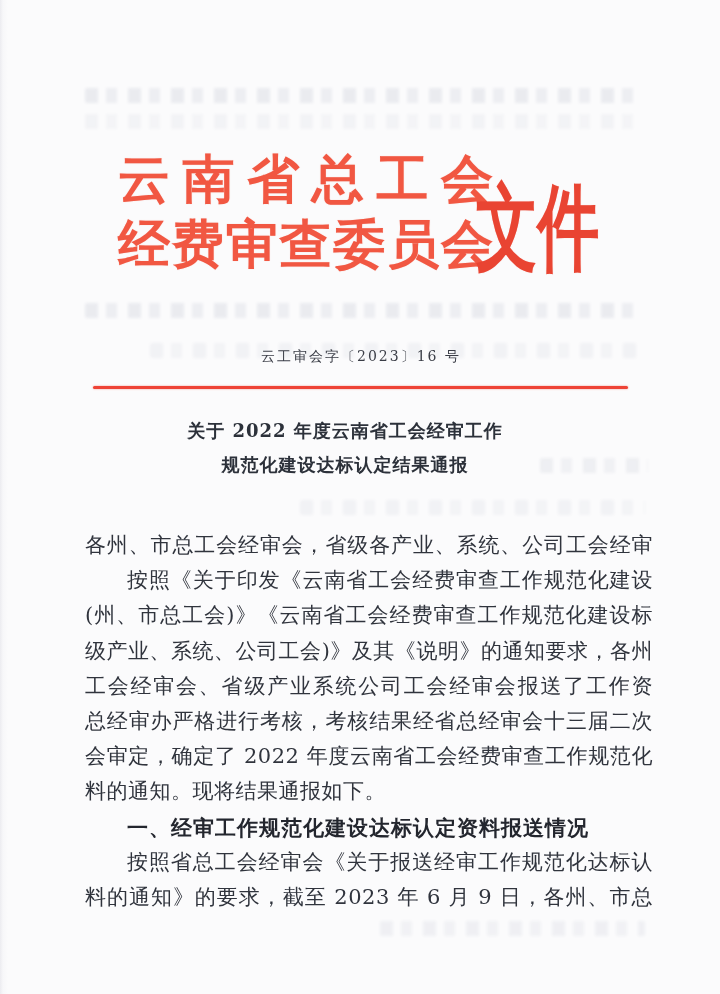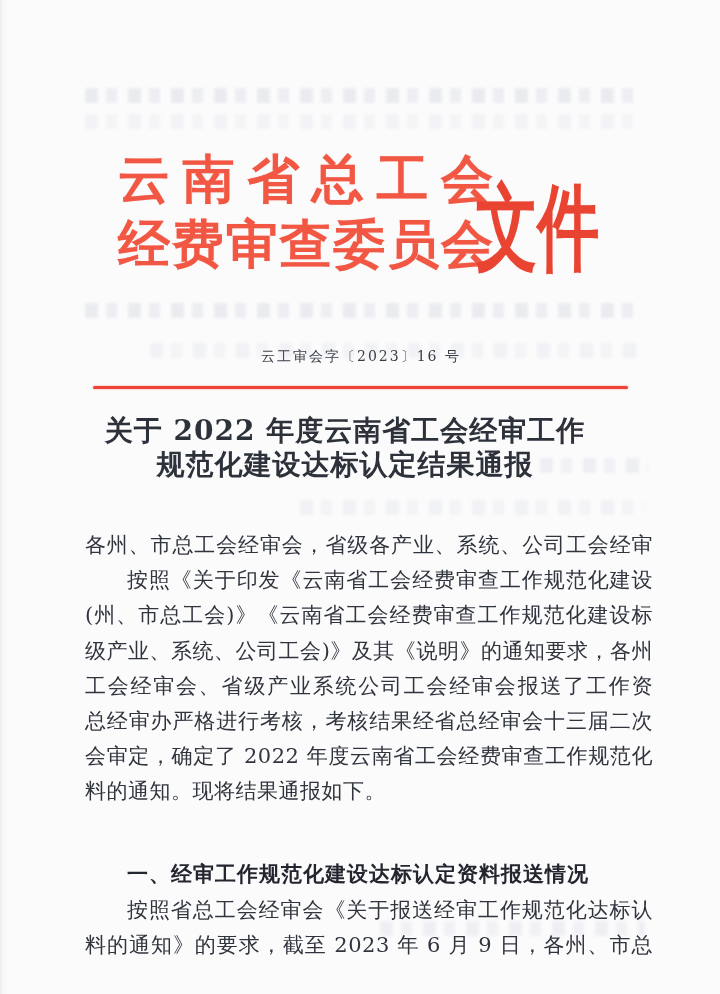--- a/index.html
+++ b/index.html
@@ -53,36 +53,36 @@
   .red-rule {
     position: absolute; left: 93px; top: 386px;
     width: 535px; height: 3px;
     background: #ee4336;
     border-radius: 2px;
     box-shadow: 0 0 2px rgba(238,67,54,0.55);
   }
   .doc-title {
     position: absolute; left: 60px; top: 414px; width: 570px;
     text-align: center;
-    font-size: 28px; line-height: 34px; font-weight: bold;
+    font-size: 18px; line-height: 34px; font-weight: bold;
     letter-spacing: 1px;
     color: #2c313a;
   }
   .body-block {
     position: absolute; left: 85px; top: 528px; width: 568px;
     font-size: 21px; line-height: 35.2px;
     color: #30343d;
     letter-spacing: 0.5px;
   }
   .bline { height: 35.2px; white-space: nowrap; }
   .just { white-space: normal; text-align: justify; text-align-last: justify; overflow: hidden; }
   .indent { text-indent: 2em; }
   .bold-head {
-    font-family: Liberation Mono, monospace;
-    font-weight: bold; color: #23262e; letter-spacing: 1px; margin-top: 48px;
+    font-family: Liberation Sans, sans-serif;
+    font-weight: bold; color: #23262e; letter-spacing: 1px;
   }
 </style>
 </head>
 <body>
 
 <div class="page"></div>
 
 <div class="bleed" style="top:88px;  left:85px;  width:558px; opacity:0.10;"></div>
 <div class="bleed" style="top:114px; left:85px;  width:558px; opacity:0.05;"></div>
 <div class="bleed" style="top:303px; left:85px;  width:558px; opacity:0.10;"></div>

